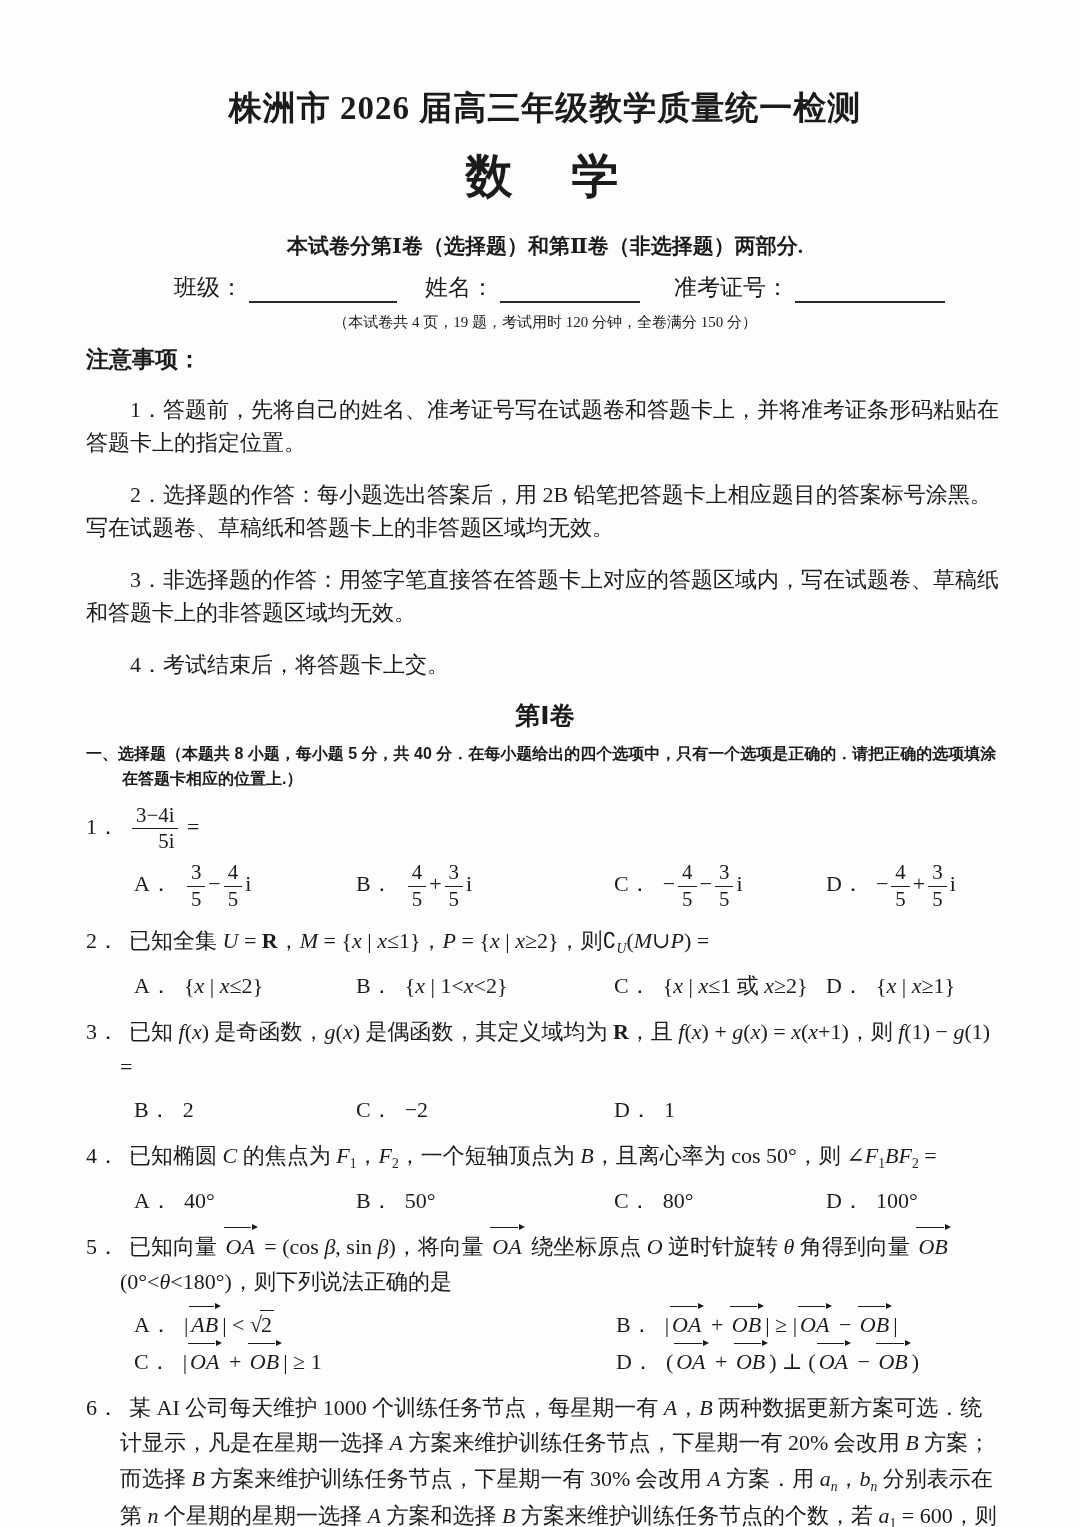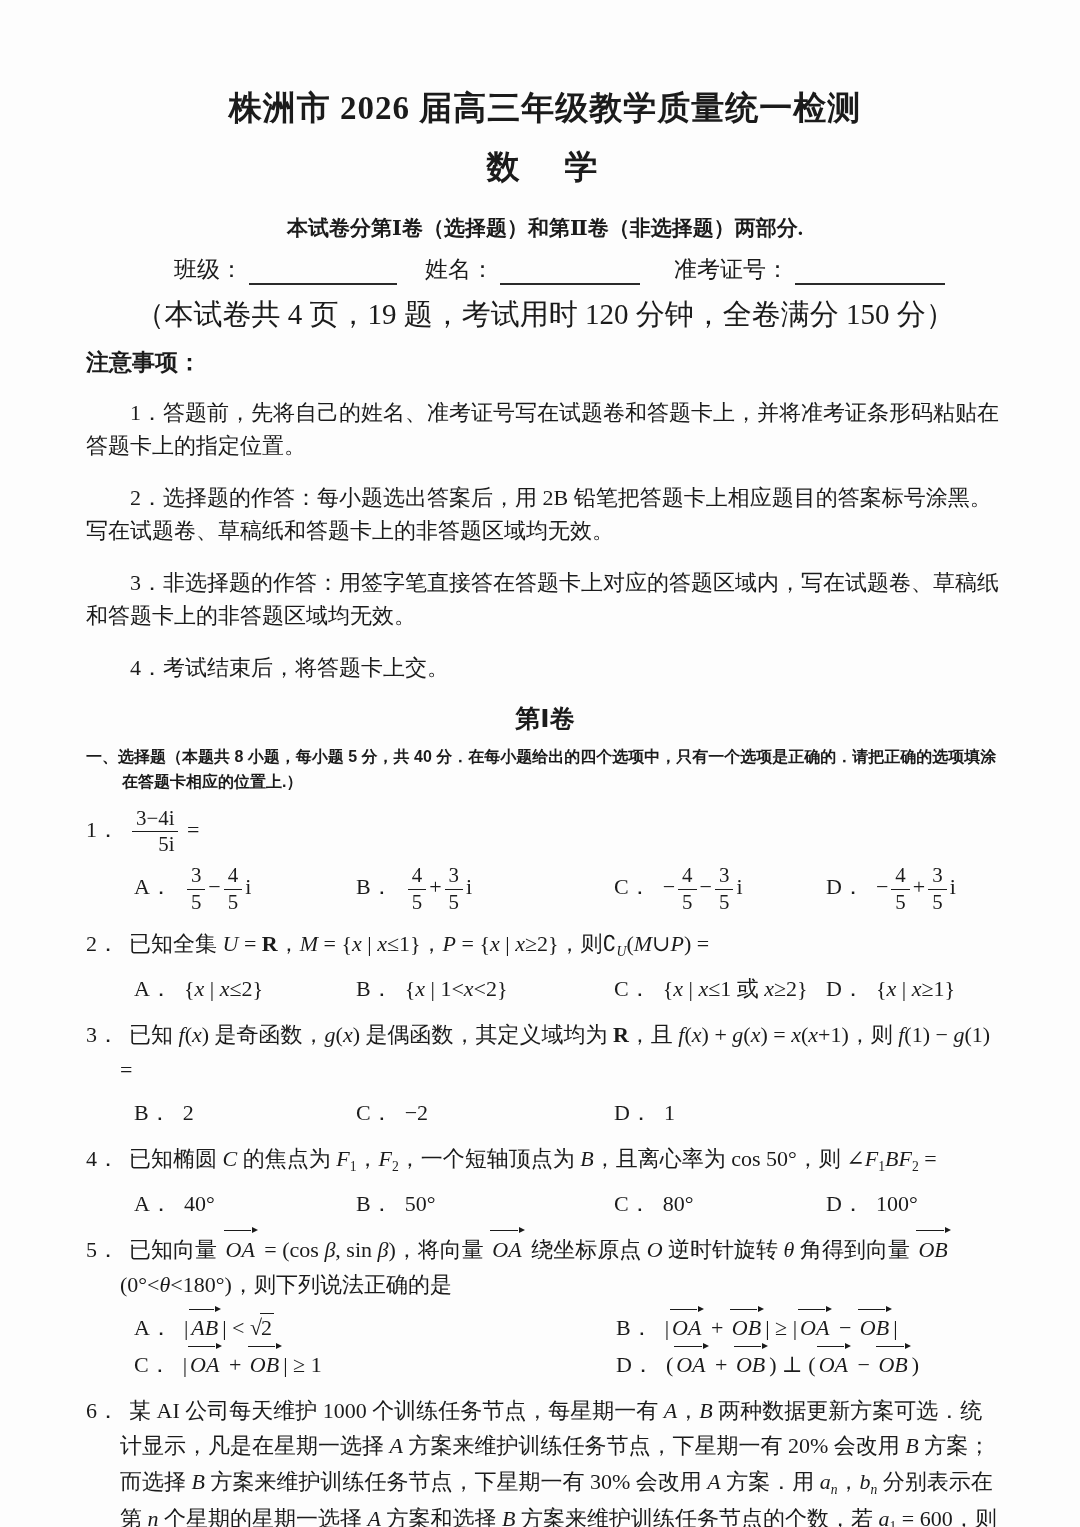--- a/index.html
+++ b/index.html
@@ -6,30 +6,30 @@
   body{
     width:1080px;min-height:1527px;
     background:#fdfdfd;color:#1b1b1b;
     font-family:"Liberation Serif","DejaVu Serif",serif;
     font-size:22px;
     -webkit-font-smoothing:antialiased;
   }
   .page{padding:86px 76px 26px 86px;box-sizing:border-box;}
 
   .title{text-align:center;font-weight:bold;font-size:33px;letter-spacing:1px;}
-  .subject{text-align:center;font-weight:bold;font-size:33px;margin-top:14px;letter-spacing:6px;}
+  .subject{text-align:center;font-weight:bold;font-size:47px;margin-top:14px;letter-spacing:6px;}
   .parts-note{text-align:center;font-weight:bold;font-size:21px;margin-top:24px;}
 
   .fields{margin-top:12px;padding-left:88px;font-size:23px;display:flex;align-items:flex-end;}
   .blank{display:inline-block;border-bottom:2px solid #2a2a2a;height:1em;vertical-align:-2px;}
   .blank.w1{width:148px;margin:0 28px 0 6px;}
   .blank.w2{width:140px;margin:0 34px 0 6px;}
   .blank.w3{width:150px;margin:0 0 0 6px;}
 
-  .info{text-align:center;font-size:29px;margin-top:10px;}
+  .info{text-align:center;font-size:15px;margin-top:10px;}
 
   .notice-h{font-weight:bold;font-size:23px;margin-top:12px;font-family:"Liberation Sans","DejaVu Sans",sans-serif;}
   .notice p{margin:18px 0;text-indent:2em;line-height:1.52;font-size:22px;}
 
   .part1-h{text-align:center;font-weight:bold;font-size:25px;margin-top:18px;font-family:"Liberation Sans","DejaVu Sans",sans-serif;}
   .intro{font-weight:bold;font-size:16px;line-height:1.55;margin-top:10px;padding-left:36px;text-indent:-36px;font-family:"Liberation Sans","DejaVu Sans",sans-serif;}
 
   .question{margin-top:12px;}
   .stem{padding-left:34px;text-indent:-34px;line-height:1.62;}
   .qnum{padding-right:10px;}

